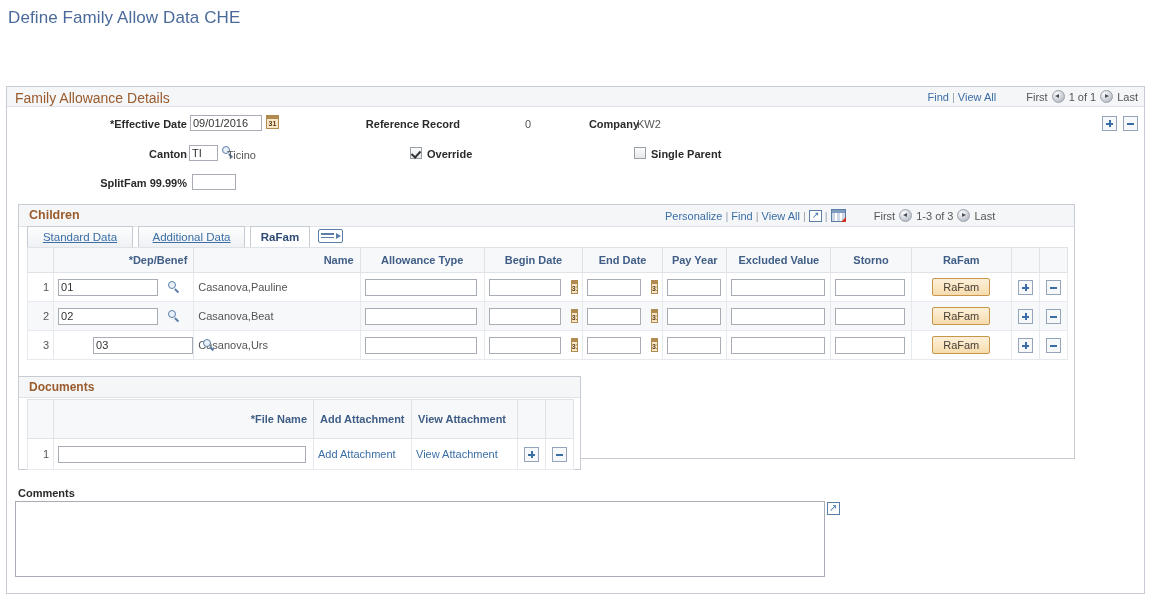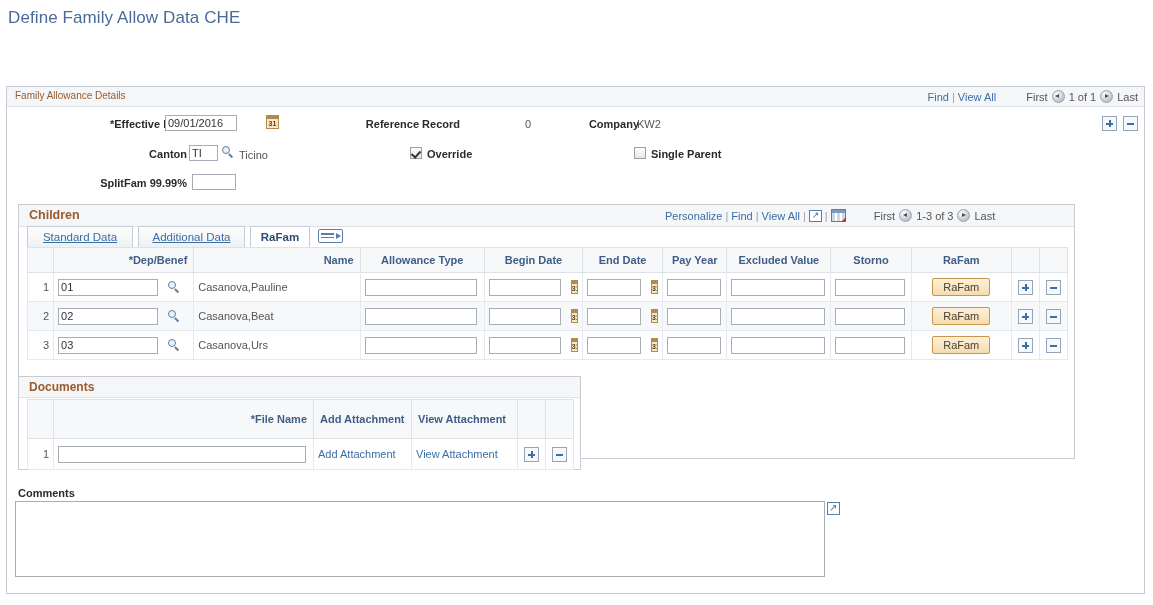--- a/index.html
+++ b/index.html
@@ -42,21 +42,21 @@
     background:#ffffff;
     box-sizing:border-box;
   }
   .gb-header{
     position:relative;height:19px;
     background:#f4f6f8;
     border-bottom:1px solid #dfe3e8;
   }
   .gb-title{
     position:absolute;left:8px;top:3px;
-    color:#9a5b2d;font-size:10px;
+    color:#9a5b2d;font-size:14px;
   }
   .gb-nav{
     position:absolute;right:6px;top:3px;
     white-space:nowrap;font-size:11px;color:#6b7280;
   }
   .lnk{color:#3a6ea5;text-decoration:none;cursor:pointer;}
   .sep{color:#9aa3ae;margin:0 3px;}
   .navtxt{color:#555;}
   .arrow-ico{
     display:inline-block;width:11px;height:11px;border-radius:50%;
@@ -241,29 +241,29 @@
     <div class="gb-header">
       <span class="gb-title">Family Allowance Details</span>
       <span class="gb-nav">
         <a class="lnk">Find</a><span class="sep">|</span><a class="lnk">View All</a>
         <span style="display:inline-block;width:24px"></span>
         <span class="navtxt">First</span><span class="arrow-ico left"></span><span class="navtxt">1 of 1</span><span class="arrow-ico right"></span><span class="navtxt">Last</span>
       </span>
     </div>
 
     <div class="fld-lbl" style="left:10px;top:31px;width:170px;">*Effective Date</div>
-    <input class="inp" style="left: 158px; top: 28px; width: 72px;" value="09/01/2016">
+    <input class="inp" style="left: 183px; top: 28px; width: 72px;" value="09/01/2016">
     <div class="cal-ico" style="left:259px;top:28px;">
         <span>31</span>
       </div>
 
     <div class="fld-lbl" style="left:10px;top:61px;width:170px;">Canton</div>
     <input class="inp" style="left: 182px; top: 58px; width: 29px;" value="TI">
     <span class="mag" style="left:215px;top:59px;"></span>
-    <div class="fld-val" style="left:232px;top:62px;text-align:center;">Ticino</div>
+    <div class="fld-val" style="left:220px;top:62px;text-align:center;">Ticino</div>
 
     <div class="fld-lbl" style="left:10px;top:90px;width:170px;">SplitFam 99.99%</div>
     <input class="inp" style="left: 185px; top: 87px; width: 44px;" value="">
 
     <div class="fld-lbl" style="left:300px;top:31px;width:153px;">Reference Record</div>
     <div class="fld-val" style="left:518px;top:31px;">0</div>
 
     <span class="cbx checked" style="left:403px;top:60px;"></span>
     <span class="cbx-lbl" style="left:420px;top:61px;">Override</span>
 
@@ -389,21 +389,21 @@
             <td><input class="cellinp" style="width: 94px;" value=""></td>
             <td><input class="cellinp" style="width: 70px;" value=""></td>
             <td style="text-align:center"><button class="btn-rafam">RaFam</button></td>
             <td class="pmcell"><span class="pm plus"></span></td>
             <td class="pmcell"><span class="pm minus"></span></td>
           </tr>
           <tr>
             <td class="rownum">3</td>
             <td>
               <span class="cellwrap">
-                <input class="cellinp" style="width: 100px;" value="03">
+                <input class="cellinp" style="width: 100px; margin-left: 35px;" value="03">
                 <span class="mag" style="position:relative;display:inline-block;"></span>
               </span>
             </td>
             <td class="namecell">Casanova,Urs</td>
             <td><input class="cellinp" style="width: 112px;" value=""></td>
             <td>
                 <span class="cellwrap">
                   <input class="cellinp" style="width: 72px;" value="">
                   <span class="cal-ico" style="position:relative;display:inline-block;">
                     <span>31</span>

